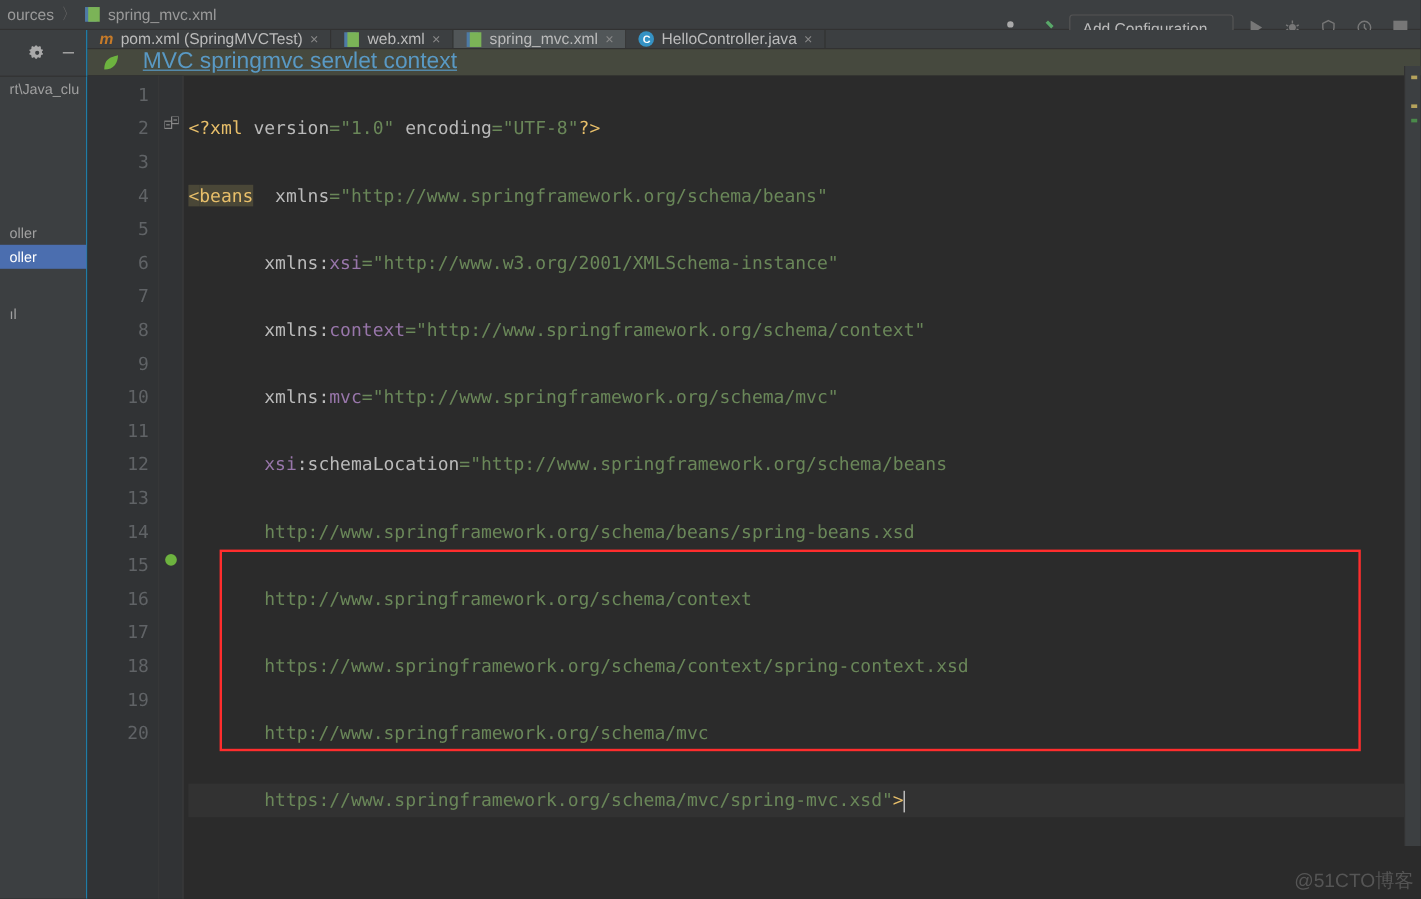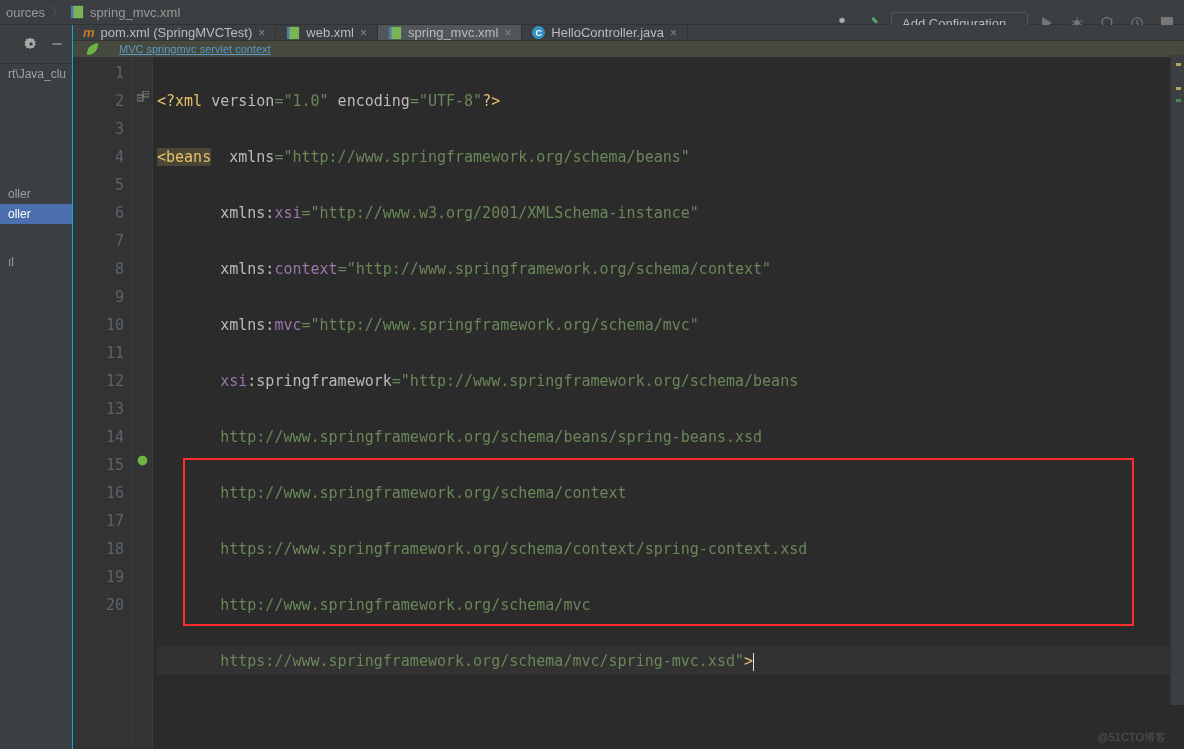--- a/index.html
+++ b/index.html
@@ -103,21 +103,21 @@
   display: inline-flex; align-items: center; justify-content: center;
 }
 .context-bar {
   background: #46493e;
   color: #bfbfbf;
   height: 30px;
   display: flex;
   align-items: center;
   padding: 0 12px;
   gap: 18px;
-  font-size: 11px;
+  font-size: 19px;
 }
 .context-link { color: #5999c4; text-decoration: underline; }
 .context-icon { width: 16px; height: 16px; }
 .code-body { flex: 1; display: flex; background: #2b2b2b; position: relative; }
 .gutter {
   width: 60px;
   background: #313335;
   color: #606366;
   text-align: right;
   padding: 2px 8px 2px 4px;
@@ -149,24 +149,24 @@
   position: absolute;
   border: 2px solid #ff2d2d;
   left: 183px;
   top: 458px;
   width: 951px;
   height: 168px;
   pointer-events: none;
 }
 .watermark {
   position: absolute;
-  right: 18px;
+  right: 6px;
   bottom: 4px;
   color: #555;
-  font-size: 11px;
+  font-size: 16px;
 }
 .scrollbar-right {
   position: absolute;
   right: 0; top: 55px;
   width: 14px;
   height: 650px;
   background: #3c3f41;
   border-left: 1px solid #323232;
 }
 .scrollbar-right .mark {
@@ -349,21 +349,21 @@
           <div>&nbsp;</div>
           <div>&nbsp;</div>
           <div>&nbsp;</div>
       </div>
       <div class="code">
 <div><span class="tag">&lt;?</span><span class="tag">xml</span><span class="attr"> version</span><span class="str">=</span><span class="str">"1.0"</span><span class="attr"> encoding</span><span class="str">=</span><span class="str">"UTF-8"</span><span class="tag">?&gt;</span></div>
 <div><span class="tag tag-bg">&lt;</span><span class="tag tag-bg">beans</span><span class="attr">  xmlns</span><span class="str">=</span><span class="str">"http://www.springframework.org/schema/beans"</span></div>
 <div><span>       </span><span class="attr">xmlns:</span><span class="ns">xsi</span><span class="str">=</span><span class="str">"http://www.w3.org/2001/XMLSchema-instance"</span></div>
 <div><span>       </span><span class="attr">xmlns:</span><span class="ns">context</span><span class="str">=</span><span class="str">"http://www.springframework.org/schema/context"</span></div>
 <div><span>       </span><span class="attr">xmlns:</span><span class="ns">mvc</span><span class="str">=</span><span class="str">"http://www.springframework.org/schema/mvc"</span></div>
-<div><span>       </span><span class="ns">xsi</span><span class="attr">:</span><span class="attr">springframework</span><span class="str">=</span><span class="str">"http://www.springframework.org/schema/beans</span></div>
+<div><span>       </span><span class="ns">xsi</span><span class="attr">:</span><span class="attr">schemaLocation</span><span class="str">=</span><span class="str">"http://www.springframework.org/schema/beans</span></div>
 <div><span>       </span><span class="str">http://www.springframework.org/schema/beans/spring-beans.xsd</span></div>
 <div><span>       </span><span class="str">http://www.springframework.org/schema/context</span></div>
 <div><span>       </span><span class="str">https://www.springframework.org/schema/context/spring-context.xsd</span></div>
 <div><span>       </span><span class="str">http://www.springframework.org/schema/mvc</span></div>
 <div class="highlight-line"><span>       </span><span class="str">https://www.springframework.org/schema/mvc/spring-mvc.xsd"</span><span class="tag">&gt;</span><span class="caret"></span></div>
 <div>&nbsp;</div>
 <div>&nbsp;</div>
 
 
 

